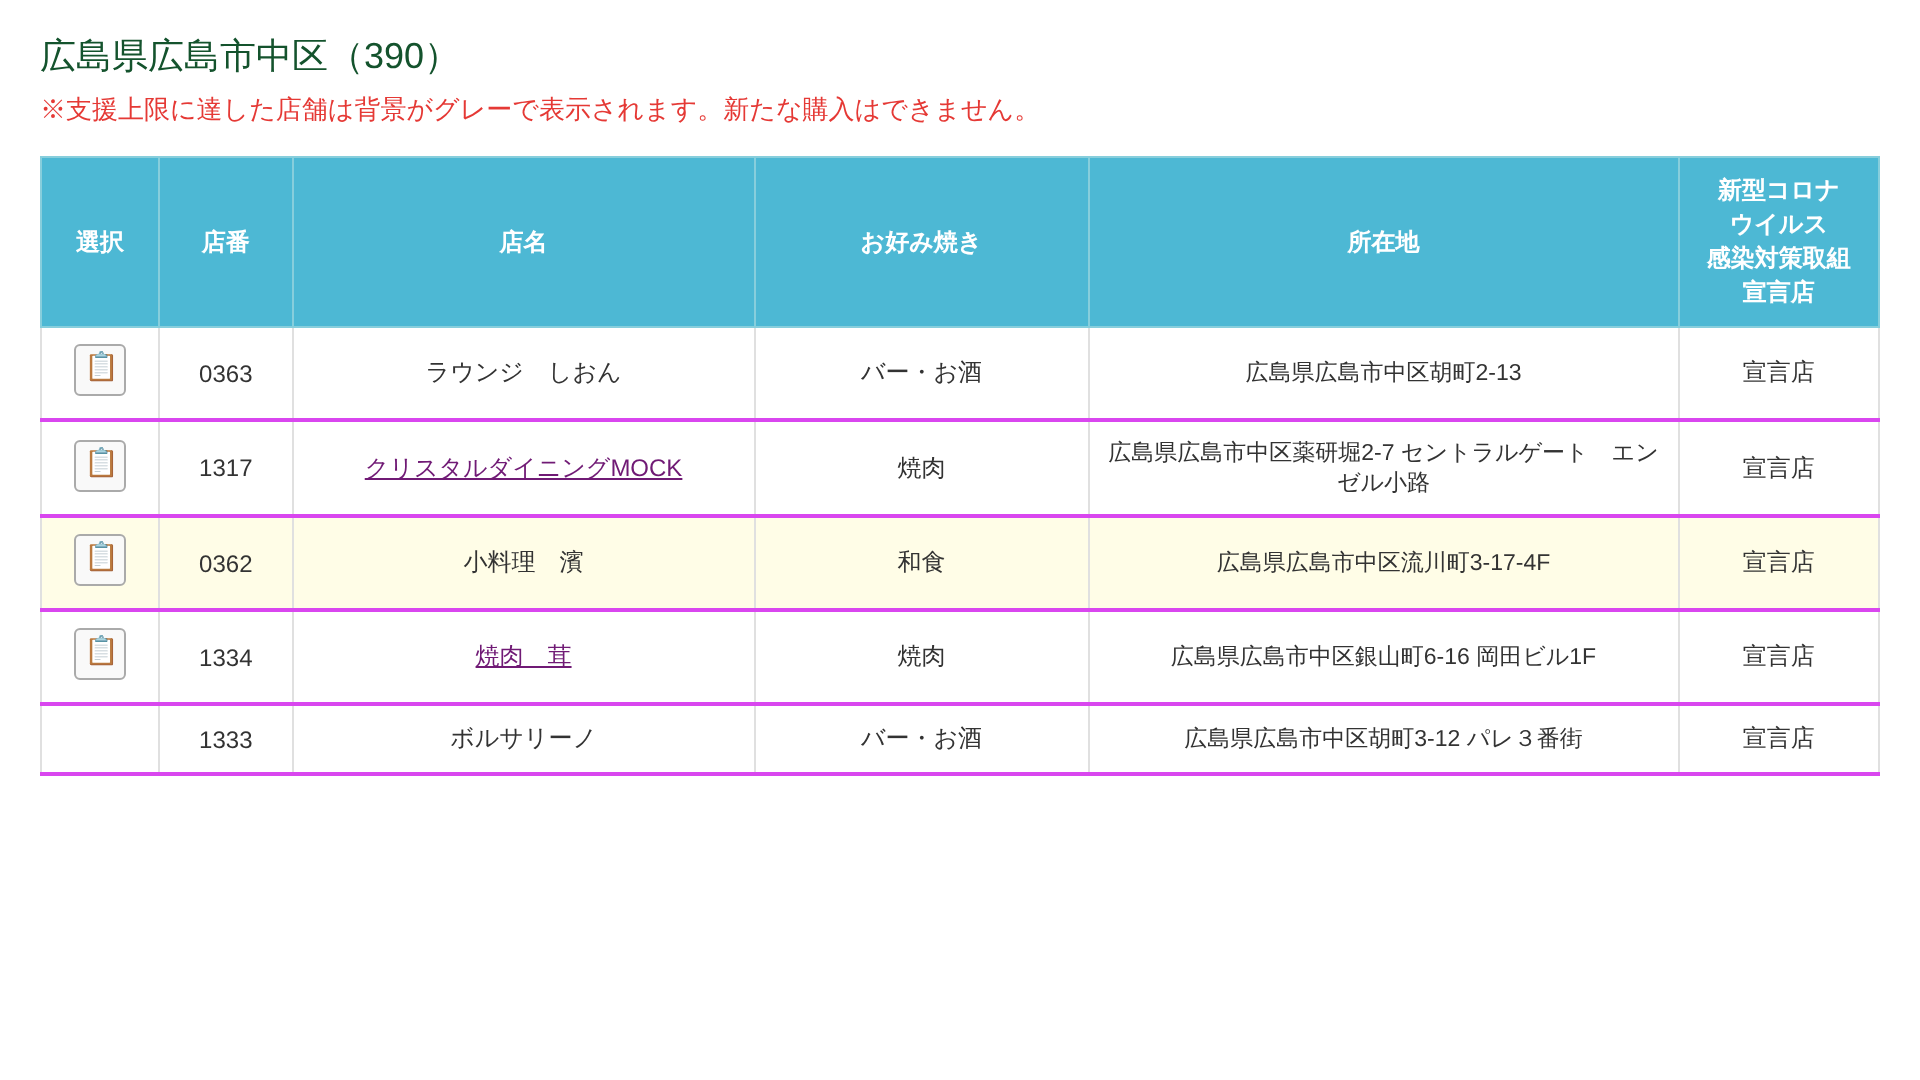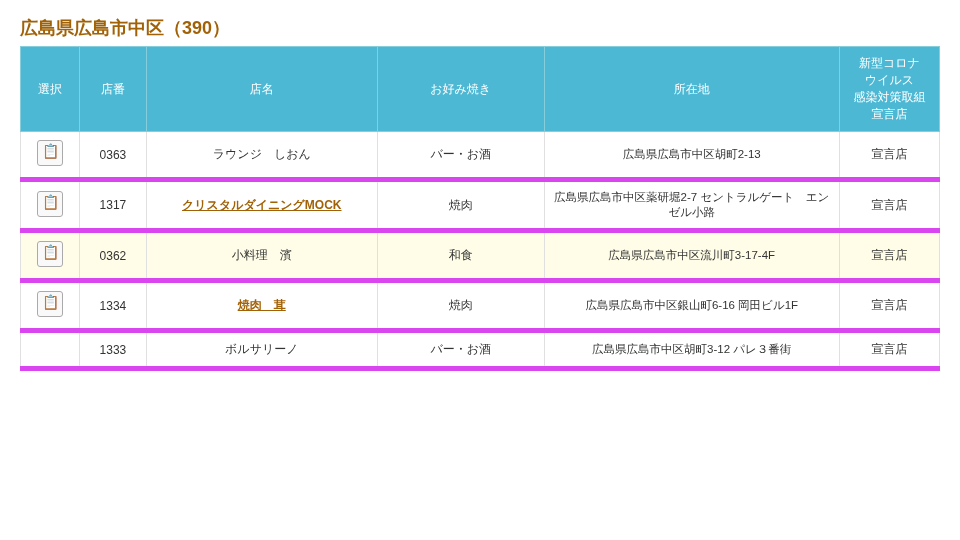--- a/index.html
+++ b/index.html
@@ -11,71 +11,70 @@
     }
     .page-wrapper {
       background: #fff;
       max-width: 960px;
       margin: 0 auto;
       padding: 16px 20px;
       min-height: 540px;
     }
     .page-title {
       font-size: 18px;
-      font-weight: bold;
+      font-weight: normal;
       margin-bottom: 6px;
-      color: #a16207;
+      color: #14532d;
     }
     .warning-text {
       color: #e53935;
       font-size: 13px;
       margin-bottom: 14px;
     }
     table {
       width: 100%;
       border-collapse: collapse;
       table-layout: fixed;
     }
     thead tr {
       background: #4db8d4;
       color: #fff;
     }
     thead th {
       padding: 8px 6px;
       text-align: center;
       font-size: 12px;
-      font-weight: normal;
+      font-weight: bold;
       border: 1px solid #87cedc;
       vertical-align: middle;
     }
     tbody tr {
       background: #fff;
-      border-bottom: 5px solid #d946ef;
+      border-bottom: 2px solid #d946ef;
     }
     tbody tr.yellow-bg {
       background: #fffde7;
     }
     tbody td {
       padding: 8px 6px;
       text-align: center;
       vertical-align: middle;
       border: 1px solid #e0e0e0;
       font-size: 12px;
     }
     tbody td.address {
       text-align: center;
       font-size: 11.5px;
     }
     tbody td.name {
       text-align: center;
     }
     a {
-      color: #a16207;
+      color: #701a75;
       text-decoration: underline;
-      font-weight: bold;
     }
     .select-icon {
       display: inline-block;
       width: 26px;
       height: 26px;
       border: 1.5px solid #aaa;
       border-radius: 3px;
       background: #f9f9f9;
       position: relative;
       cursor: pointer;
@@ -93,20 +92,21 @@
     col.col-name { width: 180px; }
     col.col-genre { width: 130px; }
     col.col-address { width: 230px; }
     col.col-covid { width: 78px; }
   </style>
 </head>
 <body>
 
 <div class="page-wrapper">
   <div class="page-title">広島県広島市中区（390）</div>
+  <div class="warning-text">※支援上限に達した店舗は背景がグレーで表示されます。新たな購入はできません。</div>
 
   <table>
     <colgroup>
       <col class="col-select">
       <col class="col-id">
       <col class="col-name">
       <col class="col-genre">
       <col class="col-address">
       <col class="col-covid">
     </colgroup>

